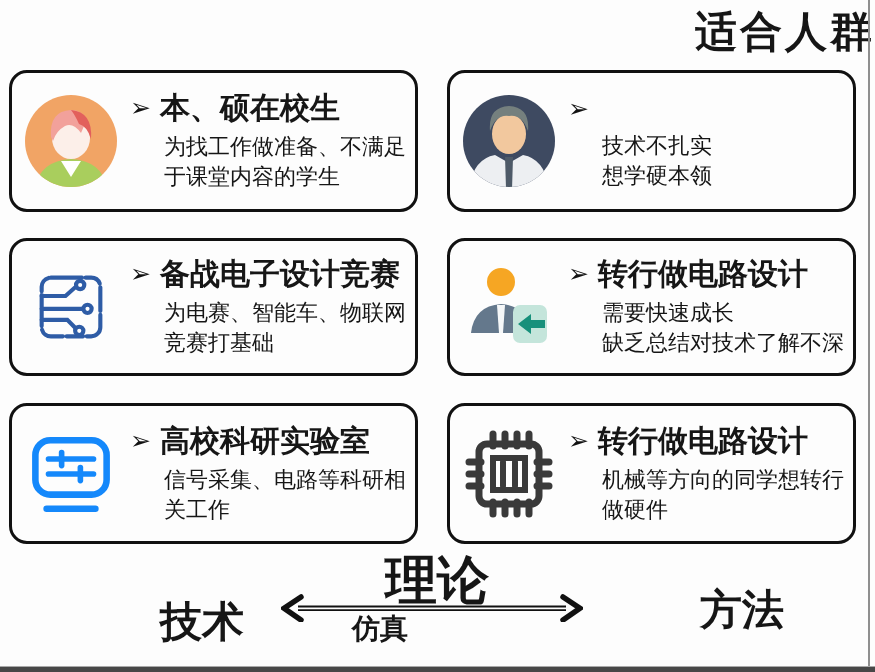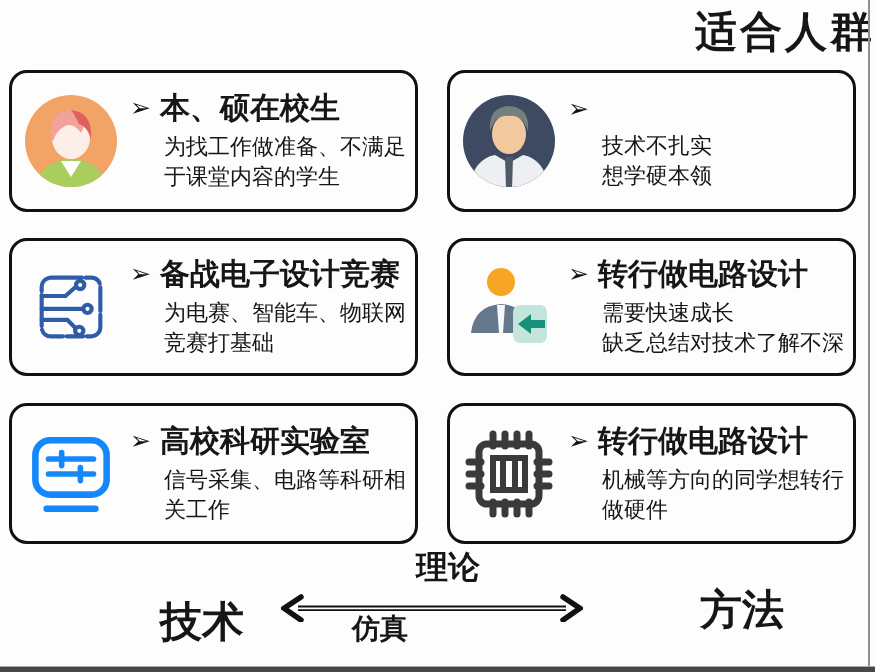--- a/index.html
+++ b/index.html
@@ -30,21 +30,21 @@
   .title-row{display:flex;align-items:flex-start;}
   .bullet{font-size:25px;line-height:34px;margin-right:9px;color:#111;}
   .card-title{font-size:30px;font-weight:800;line-height:36px;white-space:nowrap;}
   .card-desc{
     font-size:22px;font-weight:400;line-height:30px;margin-top:6px;margin-left:34px;
     white-space:pre-line;
   }
   .axis-label{position:absolute;font-size:42px;font-weight:800;}
   .axis-left {left:160px;top:582px;margin-top:12px;}
   .axis-right{left:700px;top:582px;text-align:right;}
-  .axis-top   {left:367px;width:162px;text-align:center;top:546px;position:absolute;font-size:32px;font-weight:800;}
+  .axis-top   {left:356px;width:162px;text-align:center;top:546px;position:absolute;font-size:52px;font-weight:800;}
   .axis-bottom{left:352px;width:162px;text-align:left;top:610px;position:absolute;font-size:28px;font-weight:800;}
   .axis-arrow{position:absolute;left:281px;top:594px;}
   .right-edge-line{position:absolute;left:868px;top:0;width:2px;height:672px;background:#8f8f8f;}
   .bottom-bar{position:absolute;left:0;bottom:0;width:875px;height:5px;background:#474747;border-top:1px solid #a9a9a9;}
 </style>
 </head>
 <body>
 
 <div class="page-title">适合人群</div>
 

